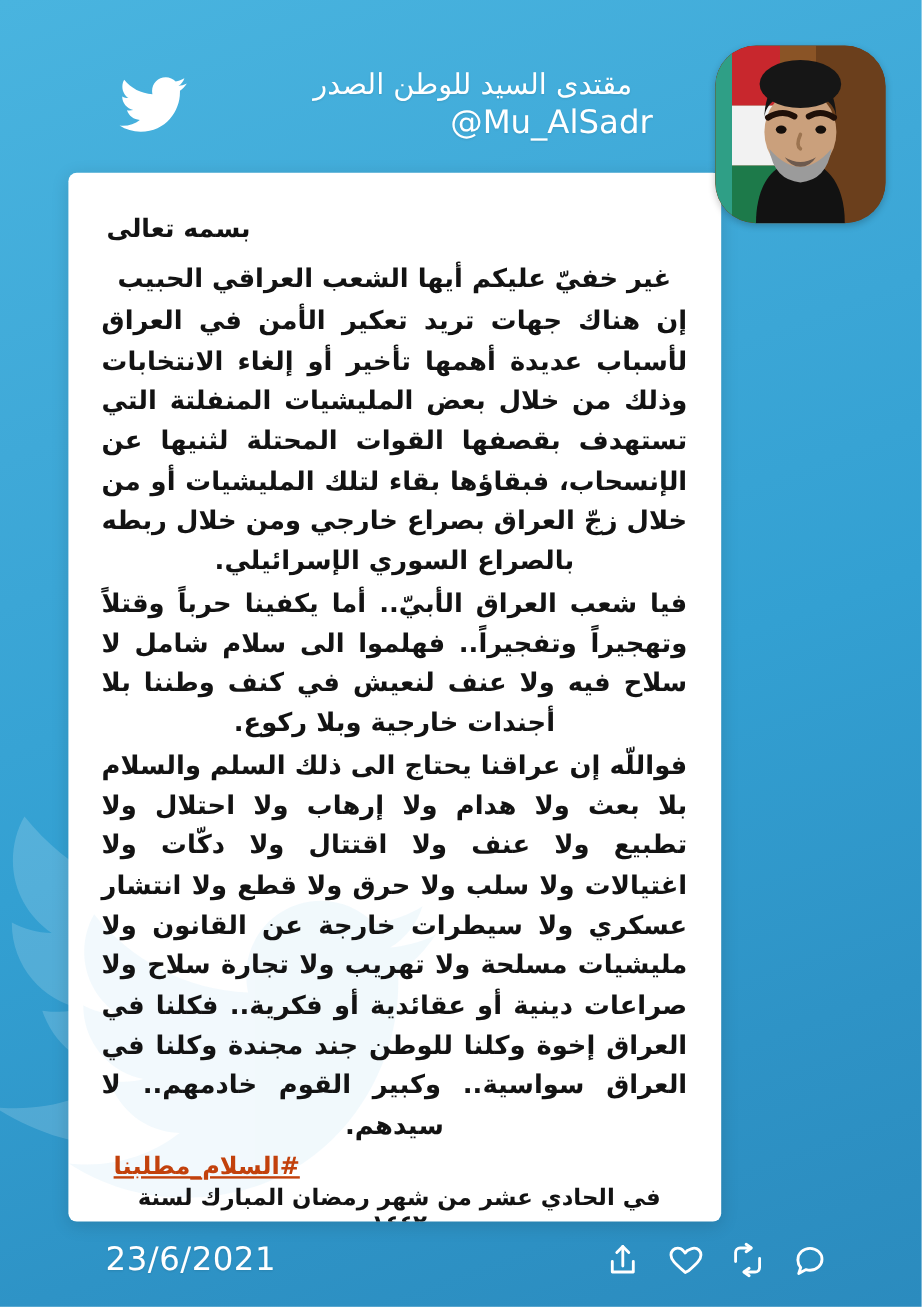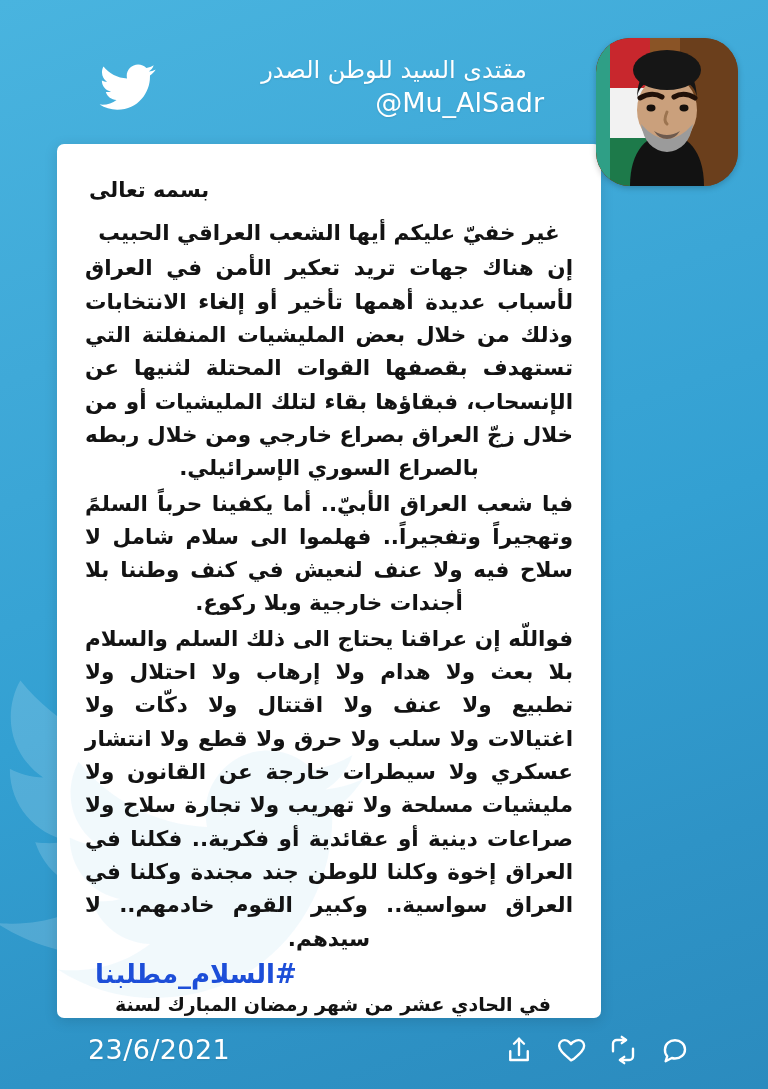--- a/index.html
+++ b/index.html
@@ -136,23 +136,24 @@
     letter-spacing:-.1px;
   }
   .para.p-center { text-align:center; text-align-last:center; }
 
   .hashtag-line {
     text-align:left;
     margin-top:4px;
     padding-left:10px;
   }
   .hashtag {
-    font-size:26px;
-    font-weight:700;
-    color:#1d4ed8;
+    font-size:20px;
+    font-weight:700;
+    color:#c2410c;
+    text-decoration:underline;
     text-underline-offset:2px;
     direction:rtl;
     display:inline-block;
   }
 
   .hijri-line {
     text-align:center;
     font-size:19px;
     font-weight:700;
     margin-top:4px;
@@ -267,21 +268,21 @@
       <path fill="#9dd2ee" d="M44.6 9.3c-1.5.7-3.1 1.1-4.8 1.3 1.7-1 3-2.7 3.6-4.6-1.6 1-3.4 1.6-5.3 2-1.5-1.6-3.7-2.6-6-2.6-4.6 0-8.3 3.7-8.3 8.3 0 .6.1 1.3.2 1.9-6.9-.3-13-3.6-17.1-8.7-.7 1.2-1.1 2.7-1.1 4.2 0 2.9 1.5 5.4 3.7 6.9-1.4 0-2.7-.4-3.8-1v.1c0 4 2.9 7.4 6.7 8.1-.7.2-1.4.3-2.2.3-.5 0-1.1 0-1.6-.1 1.1 3.3 4.1 5.7 7.8 5.8-2.8 2.2-6.4 3.5-10.3 3.5-.7 0-1.3 0-2-.1 3.7 2.4 8.1 3.8 12.8 3.8 15.4 0 23.8-12.7 23.8-23.8v-1.1c1.7-1.2 3.1-2.7 4.2-4.4z"></path>
     </svg>
   </div>
 
   <div class="card-inner">
 
     <div class="bismillah">بسمه تعالى</div>
 
     <div class="para p-center">غير خفيّ عليكم أيها الشعب العراقي الحبيب</div>
     <div class="para">إن هناك جهات تريد تعكير الأمن في العراق لأسباب عديدة أهمها تأخير أو إلغاء الانتخابات وذلك من خلال بعض المليشيات المنفلتة التي تستهدف بقصفها القوات المحتلة لثنيها عن الإنسحاب، فبقاؤها بقاء لتلك المليشيات أو من خلال زجّ العراق بصراع خارجي ومن خلال ربطه بالصراع السوري الإسرائيلي.</div>
-    <div class="para">فيا شعب العراق الأبيّ.. أما يكفينا حرباً السلمً وتهجيراً وتفجيراً.. فهلموا الى سلام شامل لا سلاح فيه ولا عنف لنعيش في كنف وطننا بلا أجندات خارجية وبلا ركوع.</div>
+    <div class="para">فيا شعب العراق الأبيّ.. أما يكفينا حرباً وقتلاً وتهجيراً وتفجيراً.. فهلموا الى سلام شامل لا سلاح فيه ولا عنف لنعيش في كنف وطننا بلا أجندات خارجية وبلا ركوع.</div>
     <div class="para">فواللّه إن عراقنا يحتاج الى ذلك السلم والسلام بلا بعث ولا هدام ولا إرهاب ولا احتلال ولا تطبيع ولا عنف ولا اقتتال ولا دكّات ولا اغتيالات ولا سلب ولا حرق ولا قطع ولا انتشار عسكري ولا سيطرات خارجة عن القانون ولا مليشيات مسلحة ولا تهريب ولا تجارة سلاح ولا صراعات دينية أو عقائدية أو فكرية.. فكلنا في العراق إخوة وكلنا للوطن جند مجندة وكلنا في العراق سواسية.. وكبير القوم خادمهم.. لا سيدهم.</div>
 
     <div class="hashtag-line">
       <span class="hashtag">#السلام_مطلبنا</span>
     </div>
 
     <div class="hijri-line">في الحادي عشر من شهر رمضان المبارك لسنة ١٤٤٢</div>
 
     <div class="signature">
       <div>خادم الشعب</div>

